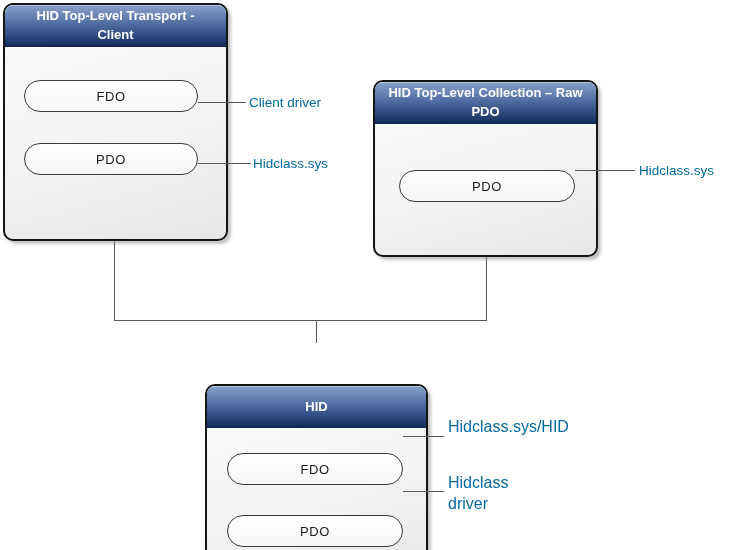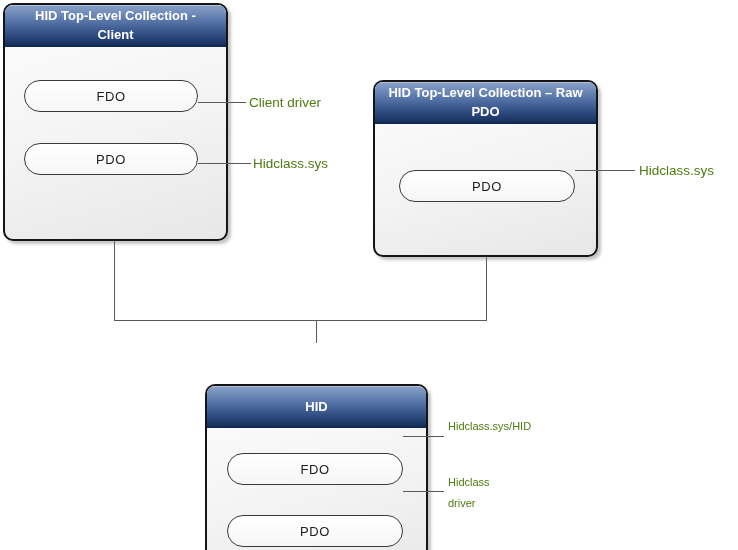--- a/index.html
+++ b/index.html
@@ -56,39 +56,39 @@
     color: #1c1c1c;
   }
 
   
   .conn-h { position: absolute; height: 1px; background: #595959; }
   .conn-v { position: absolute; width: 1px; background: #595959; }
 
   
   .callout {
     position: absolute;
-    color: #4d7c0f;
+    color: #0369a1;
     white-space: nowrap;
   }
   .callout-s { font-size: 13.5px; line-height: 16px; }
-  .callout-m { font-size: 11px; line-height: 21px; }
+  .callout-m { font-size: 16px; line-height: 21px; }
 </style>
 </head>
 <body>
 
 <div class="canvas">
 
   <div class="conn-v" style="left:114px; top:241px; height:79px;"></div>
   <div class="conn-v" style="left:486px; top:237px; height:83px;"></div>
   <div class="conn-h" style="left:114px; top:320px; width:373px;"></div>
   <div class="conn-v" style="left:316px; top:320px; height:23px;"></div>
 
   <div class="vbox" style="left:3px; top:3px; width:225px; height:238px;">
     <div class="vbox-header">
-      <div>HID Top-Level Collection -</div>
+      <div>HID Top-Level Transport -</div>
       <div>Client</div>
     </div>
     <div class="pill" style="left:19px; top:75px; width:174px;">
       <span>FDO</span>
     </div>
     <div class="pill" style="left:19px; top:138px; width:174px;">
       <span>PDO</span>
     </div>
   </div>
 

